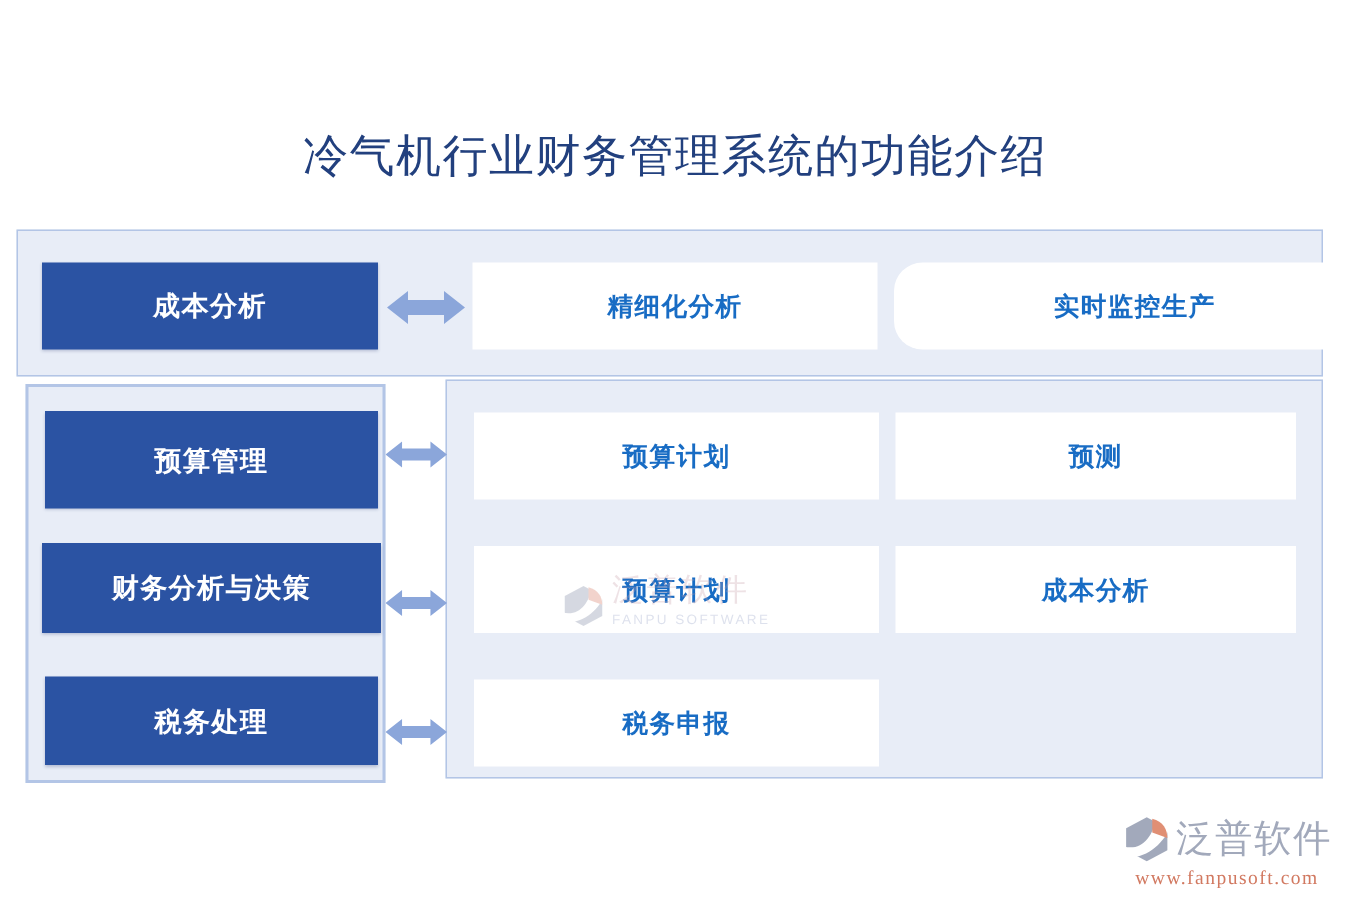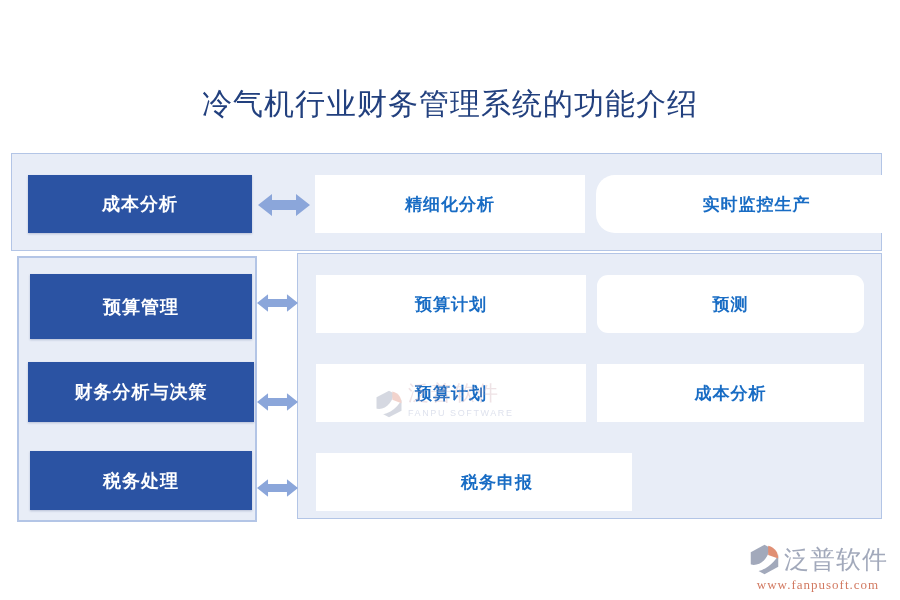--- a/index.html
+++ b/index.html
@@ -81,24 +81,24 @@
   </div>
 
   <div class="panel left-panel">
     <div class="feature-btn" style="left:11px;top:16px;width:222px;height:65px;">预算管理</div>
     <div class="feature-btn" style="left:9px;top:104px;width:226px;height:60px;">财务分析与决策</div>
     <div class="feature-btn" style="left:11px;top:193px;width:222px;height:59px;">税务处理</div>
   </div>
 
   <div class="panel right-panel">
     <div class="card" style="left:18px;top:21px;width:270px;height:58px;">预算计划</div>
-    <div class="card" style="left:299px;top:21px;width:267px;height:58px;border-radius:11px;">预测</div>
+    <div class="card" style="left:299px;top:21px;width:267px;height:58px;">预测</div>
     <div class="card" style="left:18px;top:110px;width:270px;height:58px;">预算计划</div>
     <div class="card" style="left:299px;top:110px;width:267px;height:58px;">成本分析</div>
-    <div class="card" style="left:18px;top:199px;width:270px;height:58px;padding-left:46px;">税务申报</div>
+    <div class="card" style="left:18px;top:199px;width:270px;height:58px;">税务申报</div>
   </div>
 
   <div class="arrow" style="left:258px;top:190px;width:52px;height:30px;">
     <svg viewBox="0 0 52 30">
       <path d="M0 15 L14 4 V10 H38 V4 L52 15 L38 26 V20 H14 V26 Z" fill="currentColor"></path>
     </svg>
   </div>
   <div class="arrow" style="left:257px;top:289px;width:41px;height:28px;">
     <svg viewBox="0 0 52 30">
       <path d="M0 15 L14 4 V10 H38 V4 L52 15 L38 26 V20 H14 V26 Z" fill="currentColor"></path>

